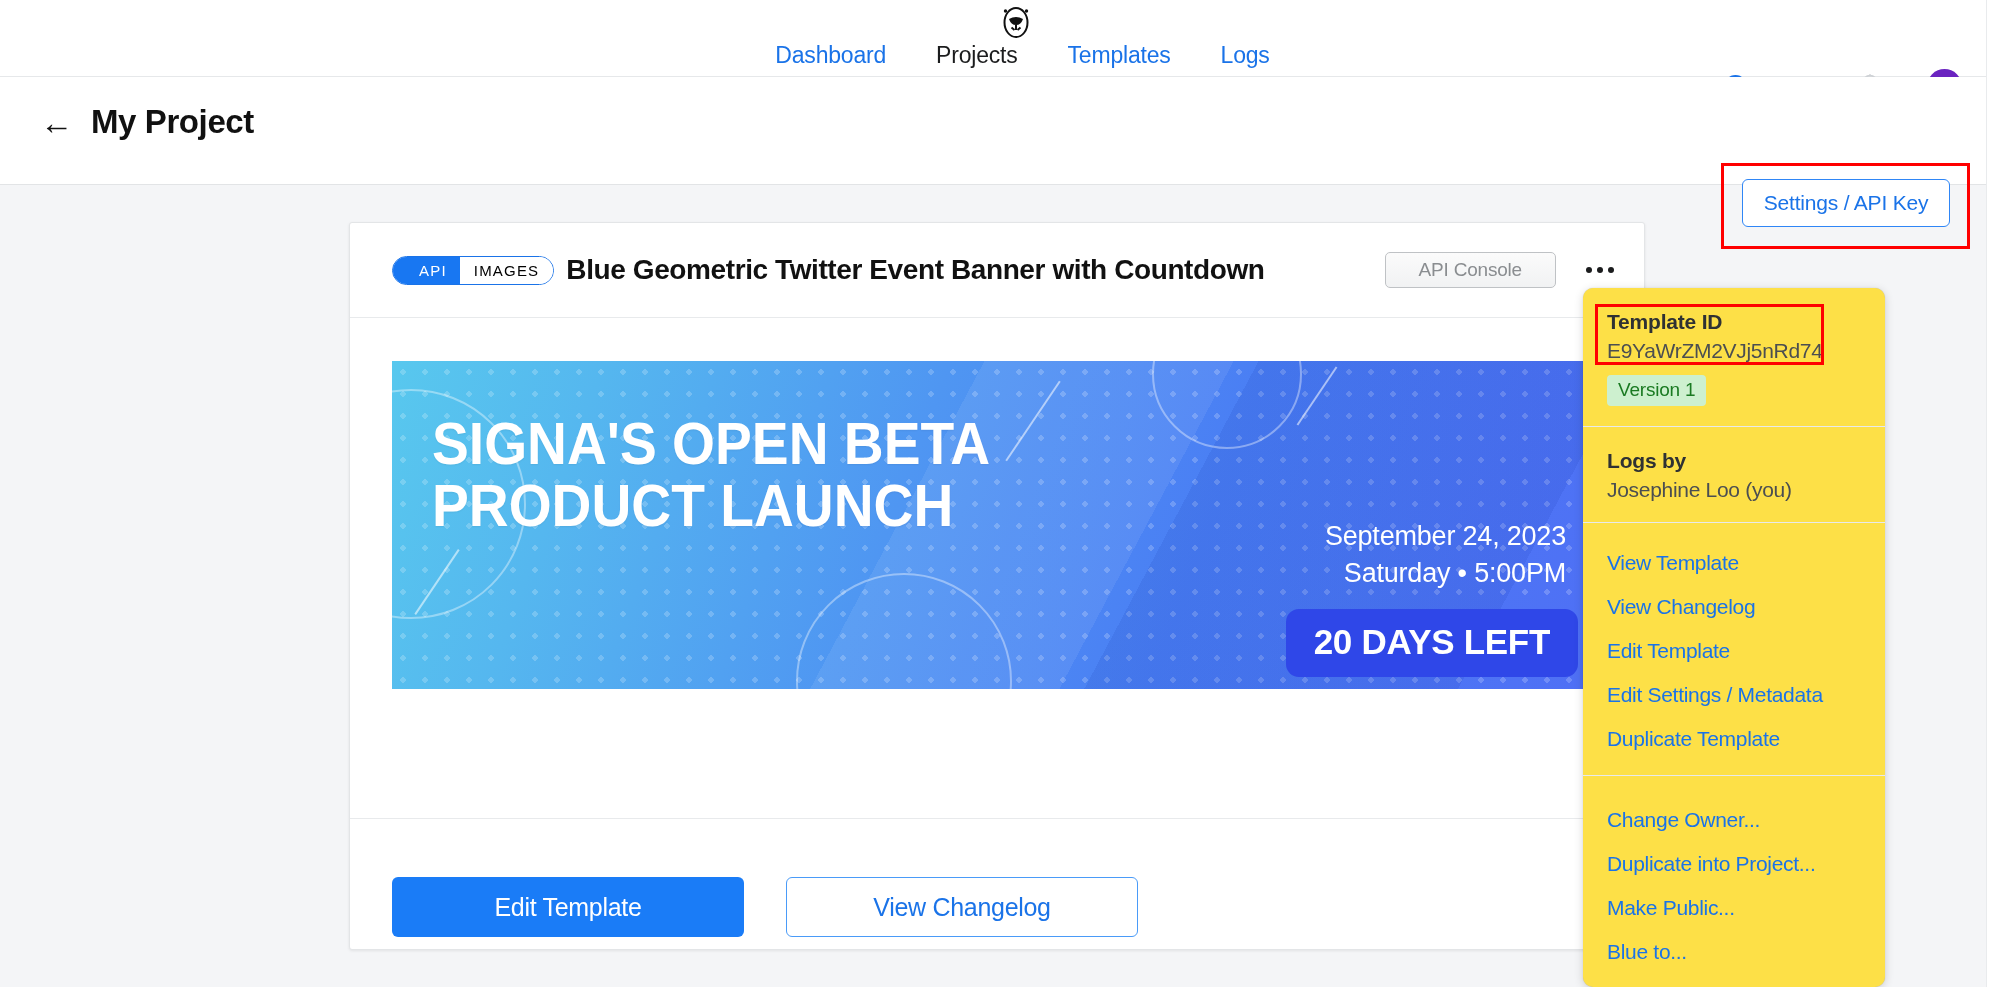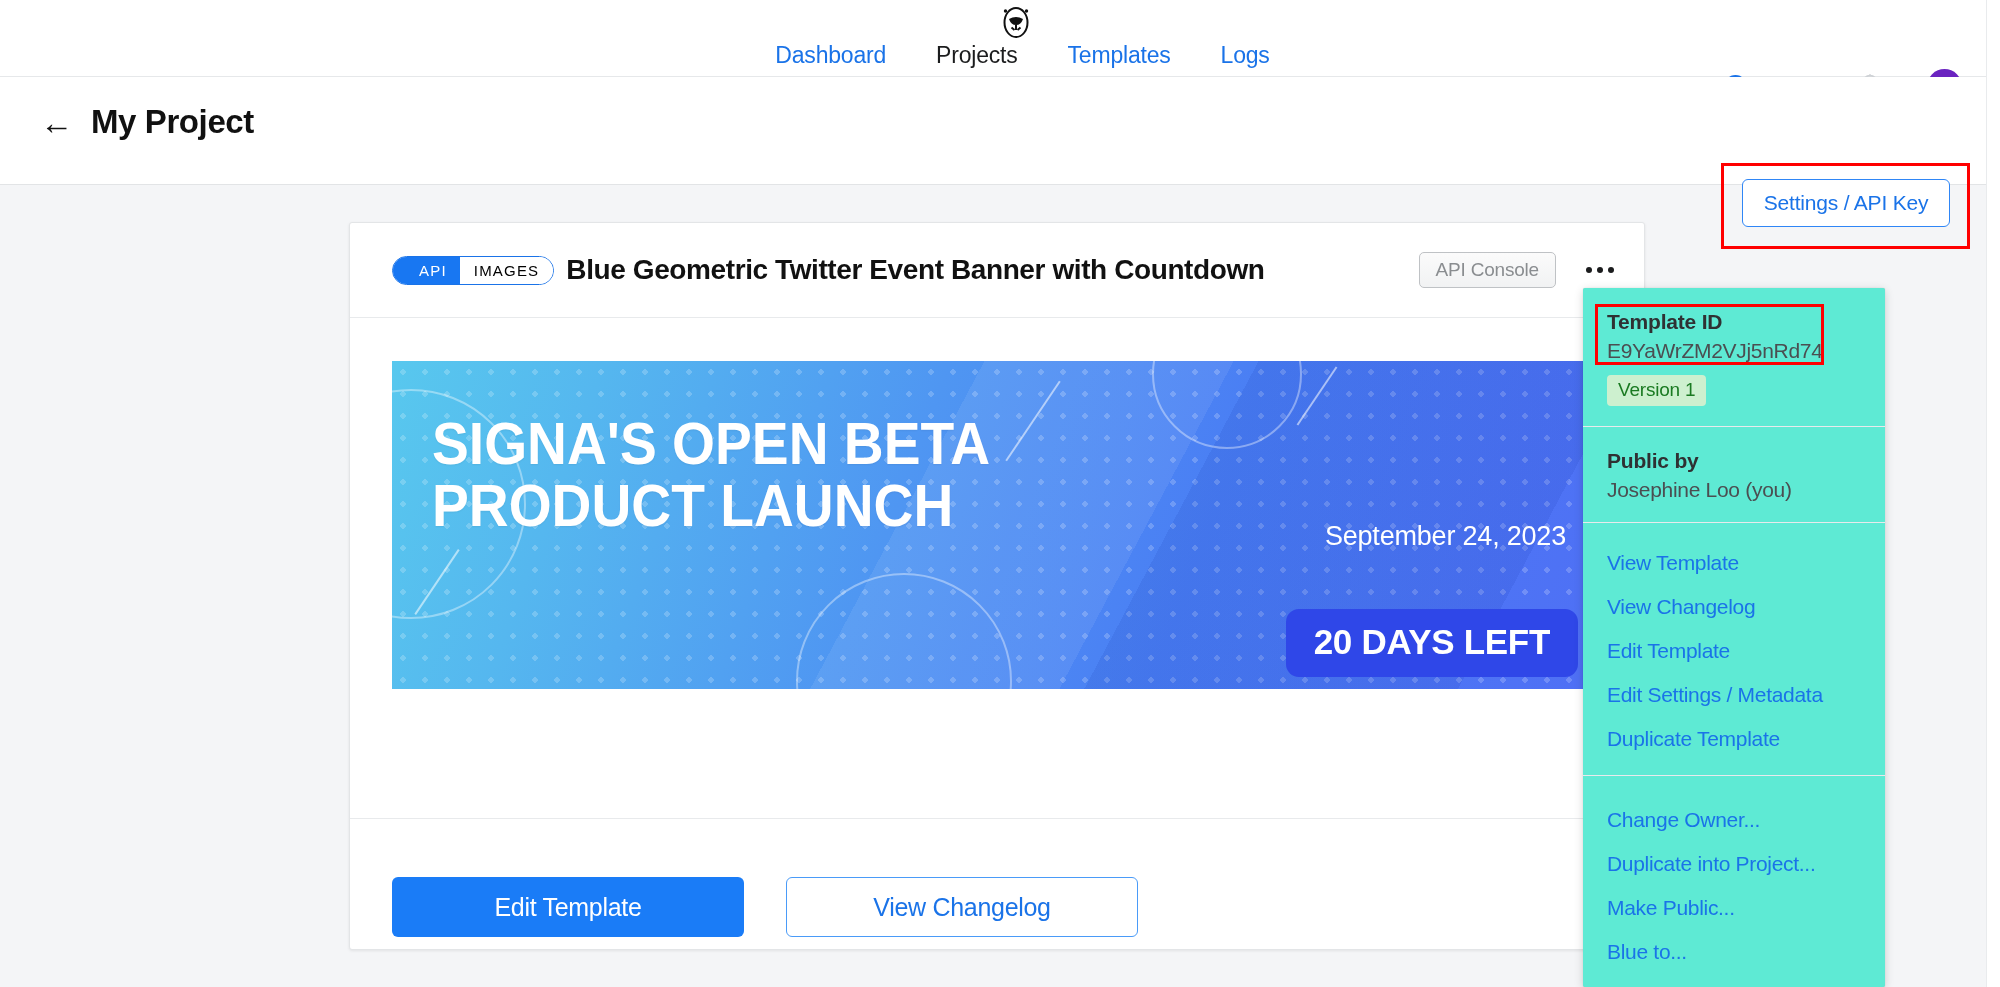--- a/index.html
+++ b/index.html
@@ -87,21 +87,21 @@
   .api-badge .seg-images {
     background: #fff; color: #000000; font-size: 15px; letter-spacing: 1.2px;
     display: flex; align-items: center; padding: 0 14px; font-weight: 500;
   }
   .card-title {
     margin-left: 12px; font-size: 28px; font-weight: bold; color: #111;
     letter-spacing: -0.4px; white-space: nowrap; text-align: right;
   }
   .card-head-right { margin-left: auto; display: flex; align-items: center; gap: 24px; }
   .api-console-btn {
-    height: 36px; padding: 0 16px; border: 1px solid #bfc2c5; border-radius: 5px;
+    height: 36px; padding: 0 33px; border: 1px solid #bfc2c5; border-radius: 5px;
     background: linear-gradient(#fbfbfb,#f1f2f3); color: #8a8d90; font-size: 19px;
     display: flex; align-items: center; cursor: default; letter-spacing: -0.2px;
   }
   .dots-btn {
     width: 40px; height: 40px; display: flex; align-items: center; justify-content: center;
     gap: 5px; cursor: pointer; background: transparent; border: none;
   }
   .dots-btn i { width: 6px; height: 6px; border-radius: 50%; background: #1b1c1d; display: block; }
 
   .card-body { position: relative; padding: 43px 42px 0 42px; }
@@ -164,21 +164,21 @@
   .btn-outline {
     width: 352px; height: 60px; background: #fff; color: #1a73e8;
     border: 1px solid #4a9bf8; border-radius: 6px;
     font-size: 25px; font-family: "Liberation Sans", sans-serif; cursor: pointer;
     display: flex; align-items: center; justify-content: center; letter-spacing: -0.3px;
   }
 
   
   .dropdown {
     position: absolute; left: 1583px; top: 288px; width: 302px; height: 699px;
-    background: #5eead4; border-radius: 2px;
+    background: #fde047; border-radius: 10px;
     box-shadow: 0 2px 10px rgba(0,0,0,.16), 0 0 1px rgba(0,0,0,.22);
     overflow: hidden;
   }
   .dd-sec { padding: 22px 24px 20px 24px; border-bottom: 1px solid #e8eaec; }
   .dd-label { font-size: 21px; font-weight: bold; color: #2f3133; letter-spacing: -0.2px; }
   .dd-value { font-size: 21px; color: #4b4e51; margin-top: 5px; letter-spacing: -0.3px; }
   .annot-tid {
     position: absolute; left: 1595px; top: 304px; width: 229px; height: 61px;
     border: 3px solid #ff0000;
   }
@@ -274,41 +274,42 @@
         <div class="circ circ-c"></div>
         <div class="slash slash-1"></div>
         <div class="slash slash-2"></div>
         <div class="slash slash-3"></div>
         <div class="banner-head">
           <div>SIGNA'S OPEN BETA</div>
           <div>PRODUCT LAUNCH</div>
         </div>
         <div class="banner-date">
           <div>September 24, 2023</div>
+          <div>Saturday • 5:00PM</div>
         </div>
         <div class="countdown">20 DAYS LEFT</div>
       </div>
 
       <div class="card-foot-sep"></div>
 
       <div class="card-actions">
         <button class="btn-primary">Edit Template</button>
         <button class="btn-outline">View Changelog</button>
       </div>
     </div>
   </div>
 
   <div class="dropdown">
     <div class="dd-sec">
       <div class="dd-label">Template ID</div>
       <div class="dd-value">E9YaWrZM2VJj5nRd74</div>
       <span class="version-badge">Version 1</span>
     </div>
     <div class="dd-sec">
-      <div class="dd-label">Public by</div>
+      <div class="dd-label">Logs by</div>
       <div class="dd-value">Josephine Loo (you)</div>
     </div>
     <div class="dd-menu">
       <a class="dd-item" href="#">View Template</a>
       <a class="dd-item" href="#">View Changelog</a>
       <a class="dd-item" href="#">Edit Template</a>
       <a class="dd-item" href="#">Edit Settings / Metadata</a>
       <a class="dd-item" href="#">Duplicate Template</a>
     </div>
     <div class="dd-menu second">

